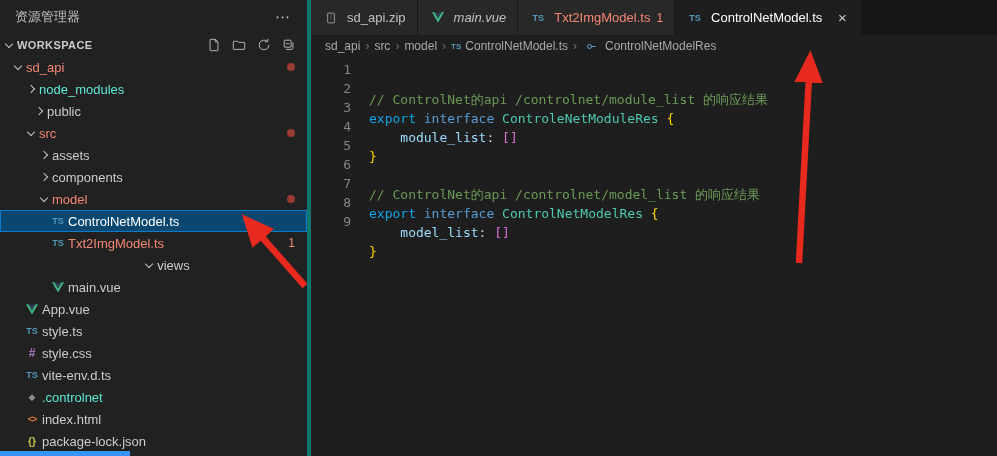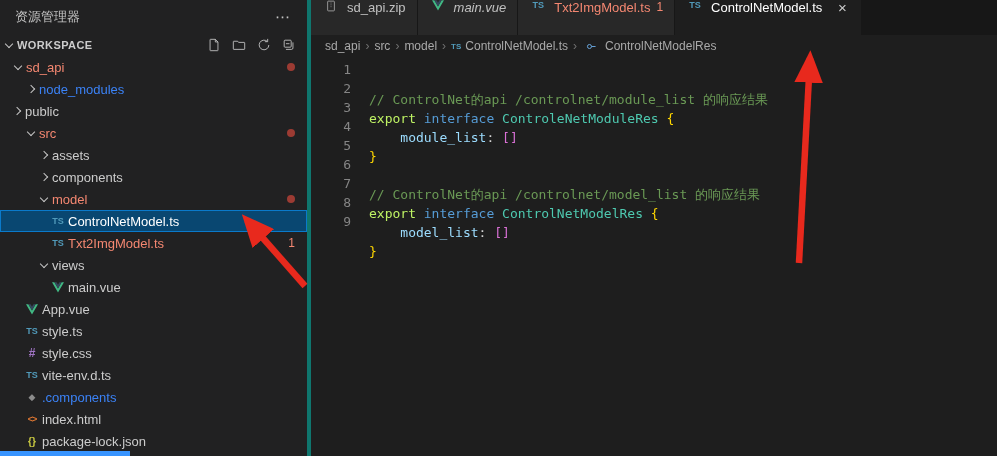--- a/index.html
+++ b/index.html
@@ -23,47 +23,47 @@
   .tree-row{height:22px;display:flex;align-items:center;font-size:13px;cursor:pointer;padding-right:12px;color:#cccccc;}
   .tree-row.selected{background:var(--selection_bg);box-shadow:inset 0 0 0 1px var(--accent);}
   .chev-wrap{width:16px;flex:none;display:flex;align-items:center;justify-content:center;}
   .fico{width:18px;flex:none;display:flex;align-items:center;justify-content:center;margin-right:1px;}
   .fico-ts{color:#519aba;font-weight:700;font-size:9px;}
   .fico-css{color:#a074c4;font-weight:700;font-size:12px;}
   .fico-html{color:#e37933;font-weight:700;font-size:9px;letter-spacing:-1px;}
   .fico-json{color:#cbcb41;font-weight:700;font-size:10px;}
   .fico-git{color:#8c8c8c;font-size:9px;}
   .tree-label{white-space:nowrap;overflow:hidden;}
-  .lbl-norm{color:#cccccc}.lbl-dim{color:#3b82f6}.lbl-err{color:var(--error)}.lbl-sel{color:#ffffff}
+  .lbl-norm{color:#cccccc}.lbl-dim{color:#5eead4}.lbl-err{color:var(--error)}.lbl-sel{color:#ffffff}
   .row-right{margin-left:auto;display:flex;align-items:center;}
   .dotbadge{width:8px;height:8px;border-radius:50%;background:var(--dot);}
   .numbadge{color:var(--error);font-size:12px;}
   .tree-hscroll{position:absolute;left:0;bottom:0;height:5px;background:var(--scrollbar);cursor:pointer;}
 
   
   .main{flex:1;min-width:0;display:flex;flex-direction:column;background:#1e1e1e;}
   .tabbar{height:35px;flex:none;background:#171717;display:flex;align-items:stretch;}
-  .tab{display:flex;align-items:flex-start;gap:6px;padding:0 11px;font-size:13px;background:#282828;margin-right:1px;color:#c0c0c0;cursor:pointer;white-space:nowrap;}
+  .tab{display:flex;align-items:center;gap:6px;padding:0 11px;font-size:13px;background:#282828;margin-right:1px;color:#c0c0c0;cursor:pointer;white-space:nowrap;}
   .tab.active{background:#1e1e1e;color:#ffffff;}
   .tab-label.italic{font-style:italic;}
   .tab-label.err{color:var(--error);}
   .tab-badge{color:var(--error);font-size:12px;}
   .tab-close{margin-left:6px;color:#cccccc;font-size:15px;width:16px;text-align:center;border-radius:3px;cursor:pointer;line-height:16px;}
 
   .breadcrumbs{height:22px;flex:none;display:flex;align-items:center;padding:0 8px 0 14px;font-size:12px;color:#a9a9a9;}
   .bc-item{display:flex;align-items:center;gap:4px;cursor:pointer;white-space:nowrap;}
   .bc-sep{color:#707070;margin:0 5px;font-size:12px;}
   .bc-ts{color:#519aba;font-weight:700;font-size:8px;}
 
   .editor{flex:1;padding-top:3px;font-family:"DejaVu Sans Mono",monospace;font-size:13px;line-height:19px;cursor:text;}
   .code-line{display:flex;height:19px;}
   .gutter{width:48px;flex:none;text-align:right;padding-right:8px;box-sizing:border-box;color:#858585;user-select:none;cursor:pointer;}
   .code-text{white-space:pre;padding-left:10px;margin-top:30px;}
   .tk-comment{color:#6a9955}
-  .tk-kw1{color:#bef264}
+  .tk-kw1{color:#0ea5e9}
   .tk-kw2{color:#569cd6}
   .tk-type{color:#4ec9b0}
   .tk-brace{color:#ffd700}
   .tk-bracket{color:#da70d6}
   .tk-prop{color:#9cdcfe}
   .tk-plain{color:#d4d4d4}
 
   
   .arrows{position:absolute;inset:0;pointer-events:none;z-index:50;}
   .arrows .arrow{stroke:var(--arrow);stroke-width:6.5;fill:none;}
@@ -118,21 +118,21 @@
           <span class="row-right">
             <span class="dotbadge"></span>
           </span>
         </div>
         <div class="tree-row" style="padding-left: 23px;">
           <span class="chev-wrap">
             <span class="chev right"></span>
           </span>
           <span class="tree-label lbl-dim">node_modules</span>
         </div>
-        <div class="tree-row" style="padding-left: 9px;">
+        <div class="tree-row" style="padding-left: 31px;">
           <span class="chev-wrap">
             <span class="chev right"></span>
           </span>
           <span class="tree-label lbl-norm">public</span>
         </div>
         <div class="tree-row" style="padding-left: 23px;">
           <span class="chev-wrap">
             <span class="chev down"></span>
           </span>
           <span class="tree-label lbl-err">src</span>
@@ -165,21 +165,21 @@
           <span class="fico fico-ts">TS</span>
           <span class="tree-label lbl-sel">ControlNetModel.ts</span>
         </div>
         <div class="tree-row" style="padding-left: 49px;">
           <span class="fico fico-ts">TS</span>
           <span class="tree-label lbl-err">Txt2ImgModel.ts</span>
           <span class="row-right">
             <span class="numbadge">1</span>
           </span>
         </div>
-        <div class="tree-row" style="padding-left: 36px;">
+        <div class="tree-row" style="padding-left: 36px; justify-content: center;">
           <span class="chev-wrap">
             <span class="chev down"></span>
           </span>
           <span class="tree-label lbl-norm">views</span>
         </div>
         <div class="tree-row" style="padding-left: 49px;">
           <span class="fico">
             <svg viewBox="0 0 24 21" width="12" height="11">
               <path fill="#41b883" d="M0 0h4.8L12 12.4 19.2 0H24L12 20.7z"></path>
               <path fill="#34495e" d="M4.8 0h4.3L12 4.9 14.9 0h4.3L12 12.4z"></path>
@@ -203,21 +203,21 @@
         <div class="tree-row" style="padding-left: 23px;">
           <span class="fico fico-css">#</span>
           <span class="tree-label lbl-norm">style.css</span>
         </div>
         <div class="tree-row" style="padding-left: 23px;">
           <span class="fico fico-ts">TS</span>
           <span class="tree-label lbl-norm">vite-env.d.ts</span>
         </div>
         <div class="tree-row" style="padding-left: 23px;">
           <span class="fico fico-git">◆</span>
-          <span class="tree-label lbl-dim">.components</span>
+          <span class="tree-label lbl-dim">.controlnet</span>
         </div>
         <div class="tree-row" style="padding-left: 23px;">
           <span class="fico fico-html">&lt;&gt;</span>
           <span class="tree-label lbl-norm">index.html</span>
         </div>
         <div class="tree-row" style="padding-left: 23px;">
           <span class="fico fico-json">{}</span>
           <span class="tree-label lbl-norm">package-lock.json</span>
         </div>
       </div>

